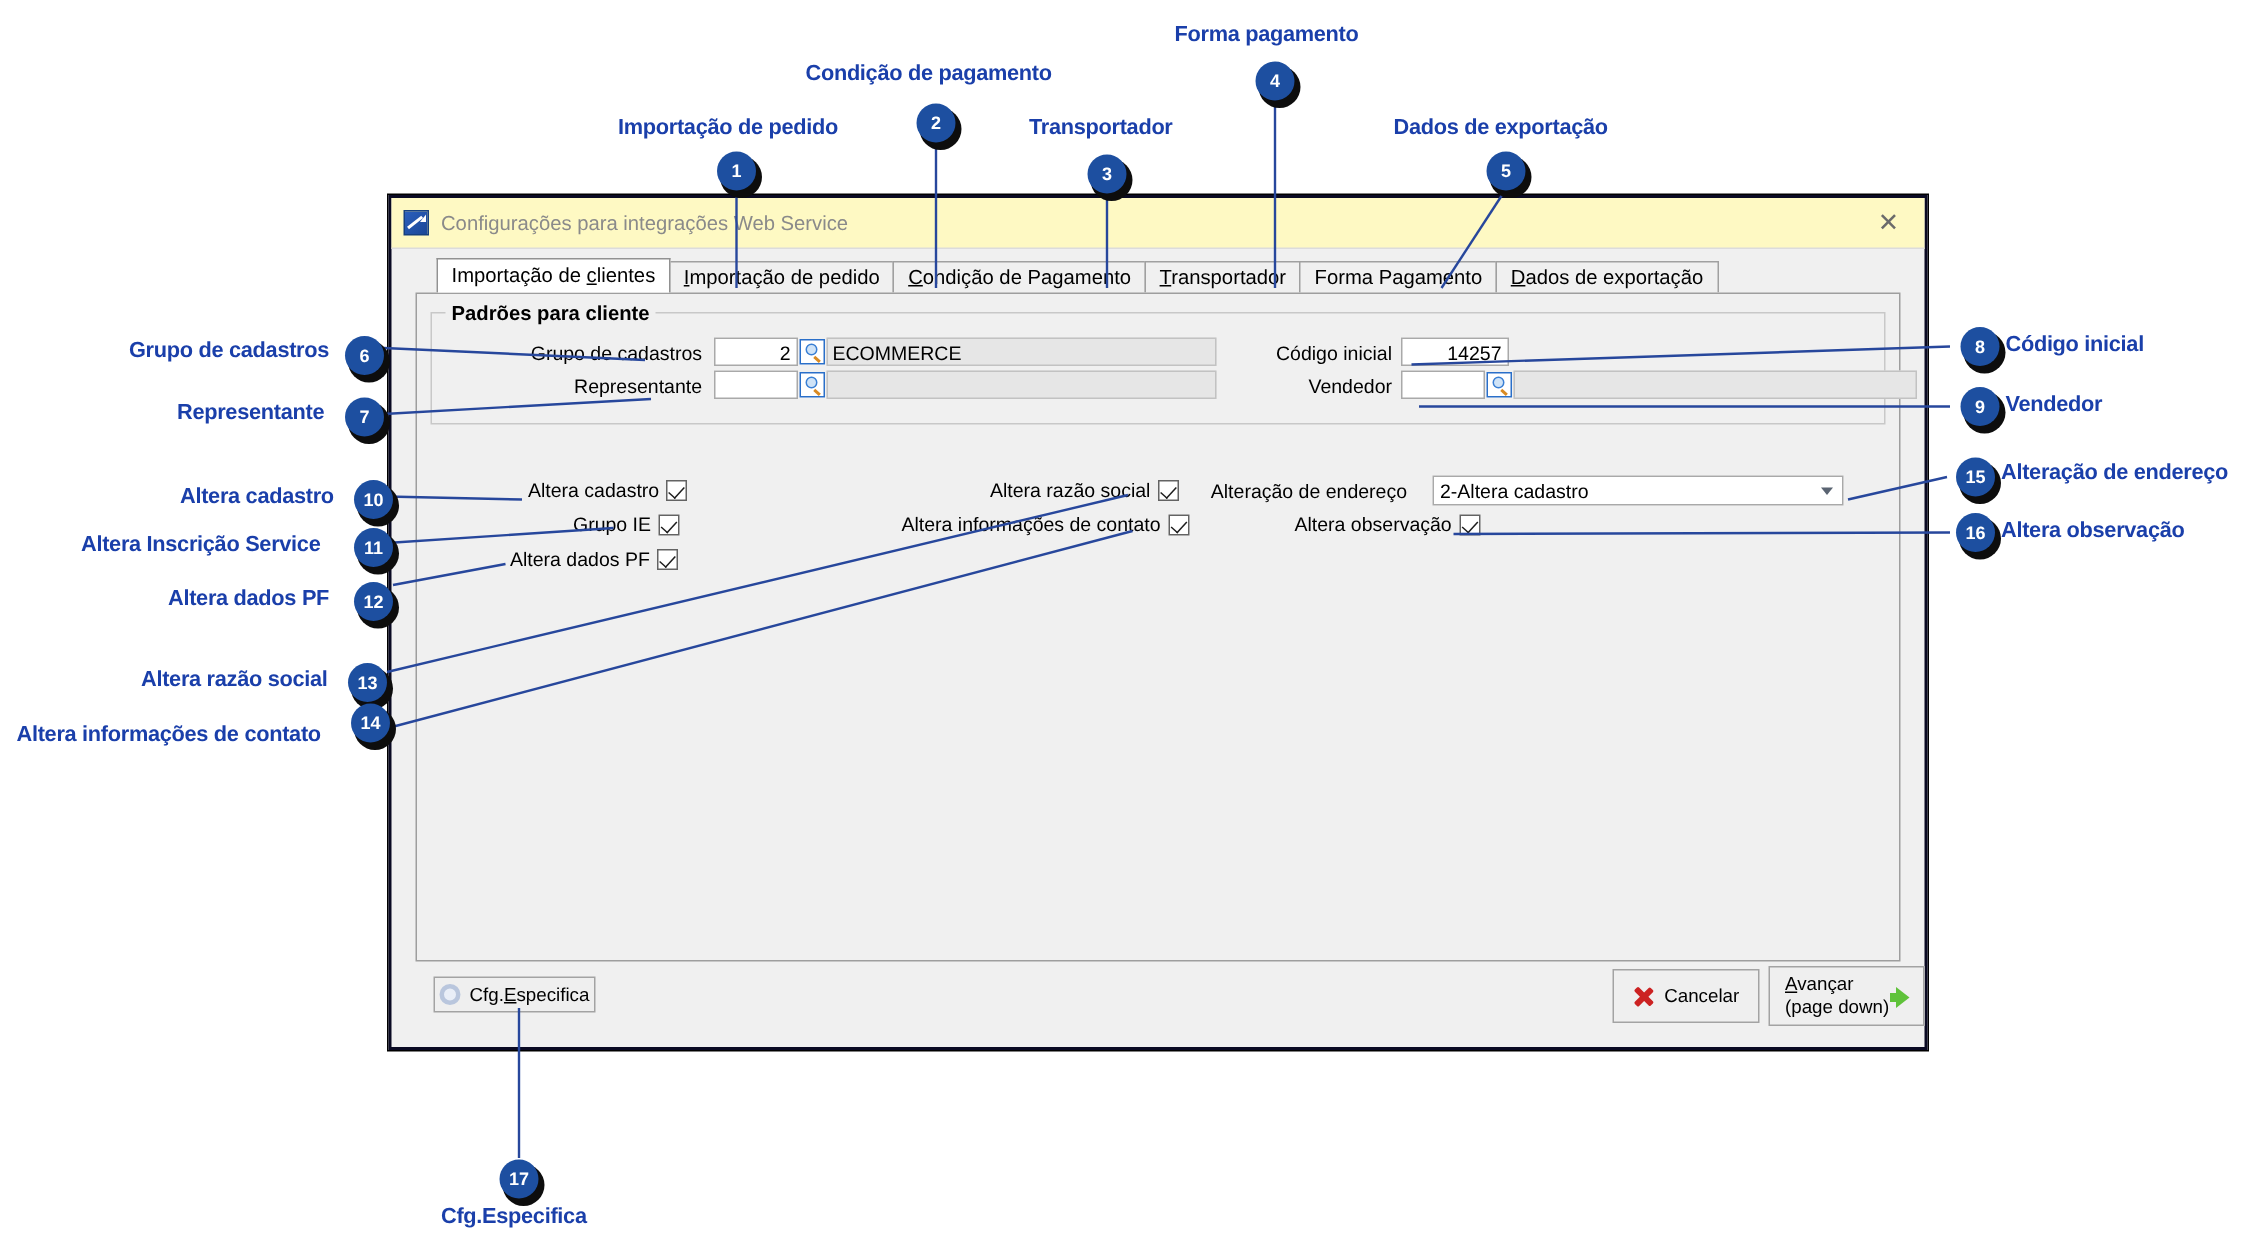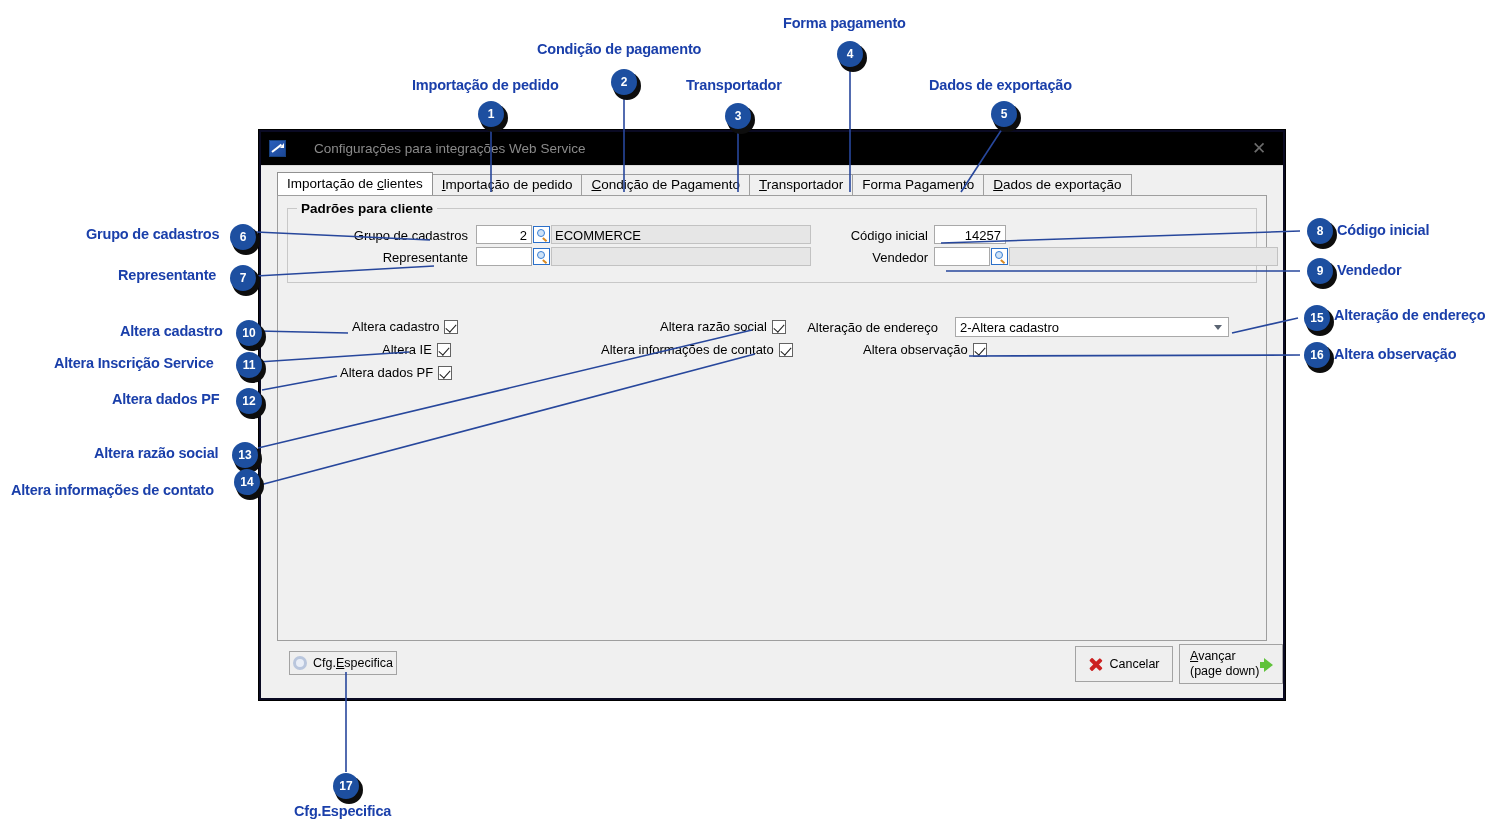--- a/index.html
+++ b/index.html
@@ -23,22 +23,22 @@
   }
   .anno-label.r{text-align:left;}
 
   
   #win{
     position:absolute;left:259px;top:130px;width:1026px;height:570px;
     background:#f0f0f0;border:2px solid #0a0a23;box-sizing:border-box;z-index:10;
     box-shadow:0 0 0 1px #000;
   }
   #titlebar{
-    height:34px;background:#000000;border-bottom:1px solid #dcdcdc;
-    display:flex;align-items:center;padding:0 4px 0 8px;box-sizing:border-box;gap:20px;
+    height:34px;background:#fef9c3;border-bottom:1px solid #dcdcdc;
+    display:flex;align-items:center;padding:0 4px 0 8px;box-sizing:border-box;
   }
   #app-icon{
     width:17px;height:17px;background:linear-gradient(135deg,#2a5fbd 0%,#1b4796 100%);
     border:1px solid #16407f;box-sizing:border-box;position:relative;flex:0 0 auto;
     margin-right:8px;
   }
   #app-icon:after{
     content:"";position:absolute;left:2px;top:10px;width:12px;height:2px;background:#fff;
     transform:rotate(-38deg);transform-origin:left center;
   }
@@ -49,21 +49,21 @@
   #win-title{color:#8a8a8a;font-size:13.5px;flex:1 1 auto;}
   #close-btn{
     width:40px;height:32px;display:flex;align-items:center;justify-content:center;
     color:#6b6b6b;font-size:17px;font-weight:300;cursor:pointer;
   }
   #client-area{
     position:absolute;left:7px;top:41px;right:7px;bottom:7px;
     background:#f0f0f0;box-sizing:border-box;
   }
   
-  #tabstrip{position:relative;height:22px;margin-left:9px;display:flex;align-items:flex-end;}
+  #tabstrip{position:relative;height:22px;margin-left:23px;display:flex;align-items:flex-end;}
   .tab{
     height:21px;line-height:20px;padding:0 9px;font-size:13.5px;color:#000;
     background:#f0f0f0;border:1px solid #a0a0a0;border-bottom:none;
     box-sizing:border-box;position:relative;margin-right:-1px;cursor:pointer;
     font-family:"Liberation Sans", sans-serif;
   }
   .tab.active{background:#ffffff;height:23px;line-height:22px;z-index:3;
     border-color:#919191;}
   .tab u{text-decoration:underline;}
   #tabpage{
@@ -205,21 +205,21 @@
         <div class="lupa" style="left:703px;top:39px;"></div>
         <div class="disp" style="left:721px;top:38px;width:269px;"></div>
       </div>
 
 
       <div class="cbrow" style="left:74px;top:123px;">
         <span class="cblabel">Altera cadastro</span>
         <span class="cbbox checked"></span>
       </div>
       <div class="cbrow" style="left:104px;top:146px;">
-        <span class="cblabel">Altera IE</span>
+        <span class="cblabel">Grupo IE</span>
         <span class="cbbox checked"></span>
       </div>
       <div class="cbrow" style="left:62px;top:169px;">
         <span class="cblabel">Altera dados PF</span>
         <span class="cbbox checked"></span>
       </div>
 
       <div class="cbrow" style="left:382px;top:123px;">
         <span class="cblabel">Altera razão social</span>
         <span class="cbbox checked"></span>

